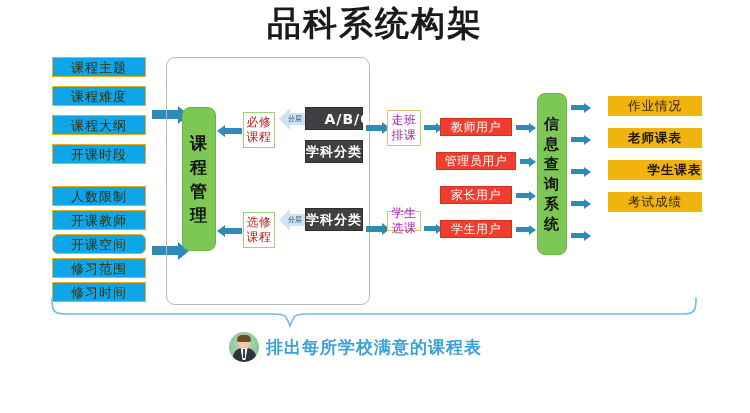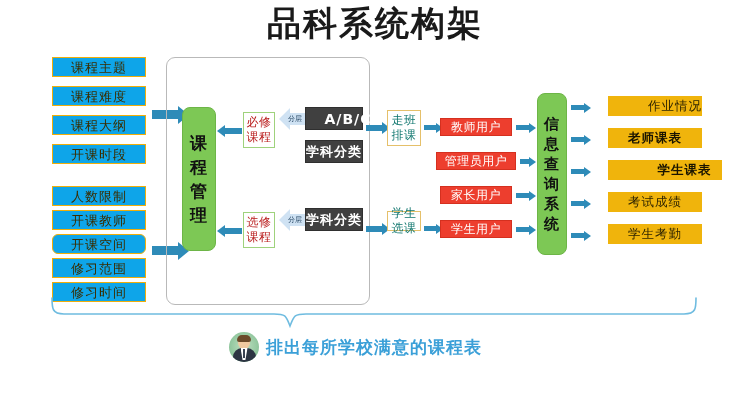--- a/index.html
+++ b/index.html
@@ -84,21 +84,21 @@
     line-height:20px;
     display:flex;align-items:center;justify-content:center;
     letter-spacing:1px;
     font-weight:600;
   }
 
   
   .box-tan{
     background:#ffffff;
     border:1.4px solid #E5C06A;
-    color:#0f766e;
+    color:#a21caf;
     font-size:12px;line-height:15px;
     display:flex;flex-direction:column;
     align-items:center;justify-content:center;
     letter-spacing:0.5px;
     text-align:right;
   }
 
   
   .box-red{
     background:#ED3E2E;
@@ -311,25 +311,24 @@
     <span>系</span>
     <span>统</span>
   </div>
 
   <div class="arrow-blue arrow-sm" style="left:571px;top:105px;width:13px;"></div>
   <div class="arrow-blue arrow-sm" style="left:571px;top:137px;width:13px;"></div>
   <div class="arrow-blue arrow-sm" style="left:571px;top:169px;width:13px;"></div>
   <div class="arrow-blue arrow-sm" style="left:571px;top:201px;width:13px;"></div>
   <div class="arrow-blue arrow-sm" style="left:571px;top:233px;width:13px;"></div>
 
-  <div class="abs box-out" style="left:608px;top:96px;width:94px;text-align:right;">作业情况</div>
+  <div class="abs box-out" style="left:608px;top:96px;width:94px;">作业情况</div>
   <div class="abs box-out bold" style="left:608px;top:128px;width:94px;">老师课表</div>
-  <div class="abs box-out bold" style="left:608px;top:160px;width:114px;padding-left:39px;">学生课表</div>
+  <div class="abs box-out bold" style="left:608px;top:160px;width:94px;padding-left:39px;">学生课表</div>
   <div class="abs box-out" style="left:608px;top:192px;width:94px;">考试成绩</div>
-  <div class="abs box-out" style="left:608px;top:224px;width:94px;">学生考勤</div>
 
   <svg class="brace" width="680" height="42" viewBox="0 0 680 42">
     <path d="M12,2 C12,12 12,18 24,18 L234,18 C246,18 246,20 250,30 C254,20 254,18 266,18 L644,18 C656,18 656,12 656,2" fill="none" stroke="#6FBCE0" stroke-width="1.6" stroke-linecap="round"></path>
   </svg>
 
   <div class="avatar" style="left:229px;top:332px;">
     <div class="av-body"></div>
     <div class="av-head"></div>
     <div class="av-hair"></div>
     <div class="av-shirt"></div>

